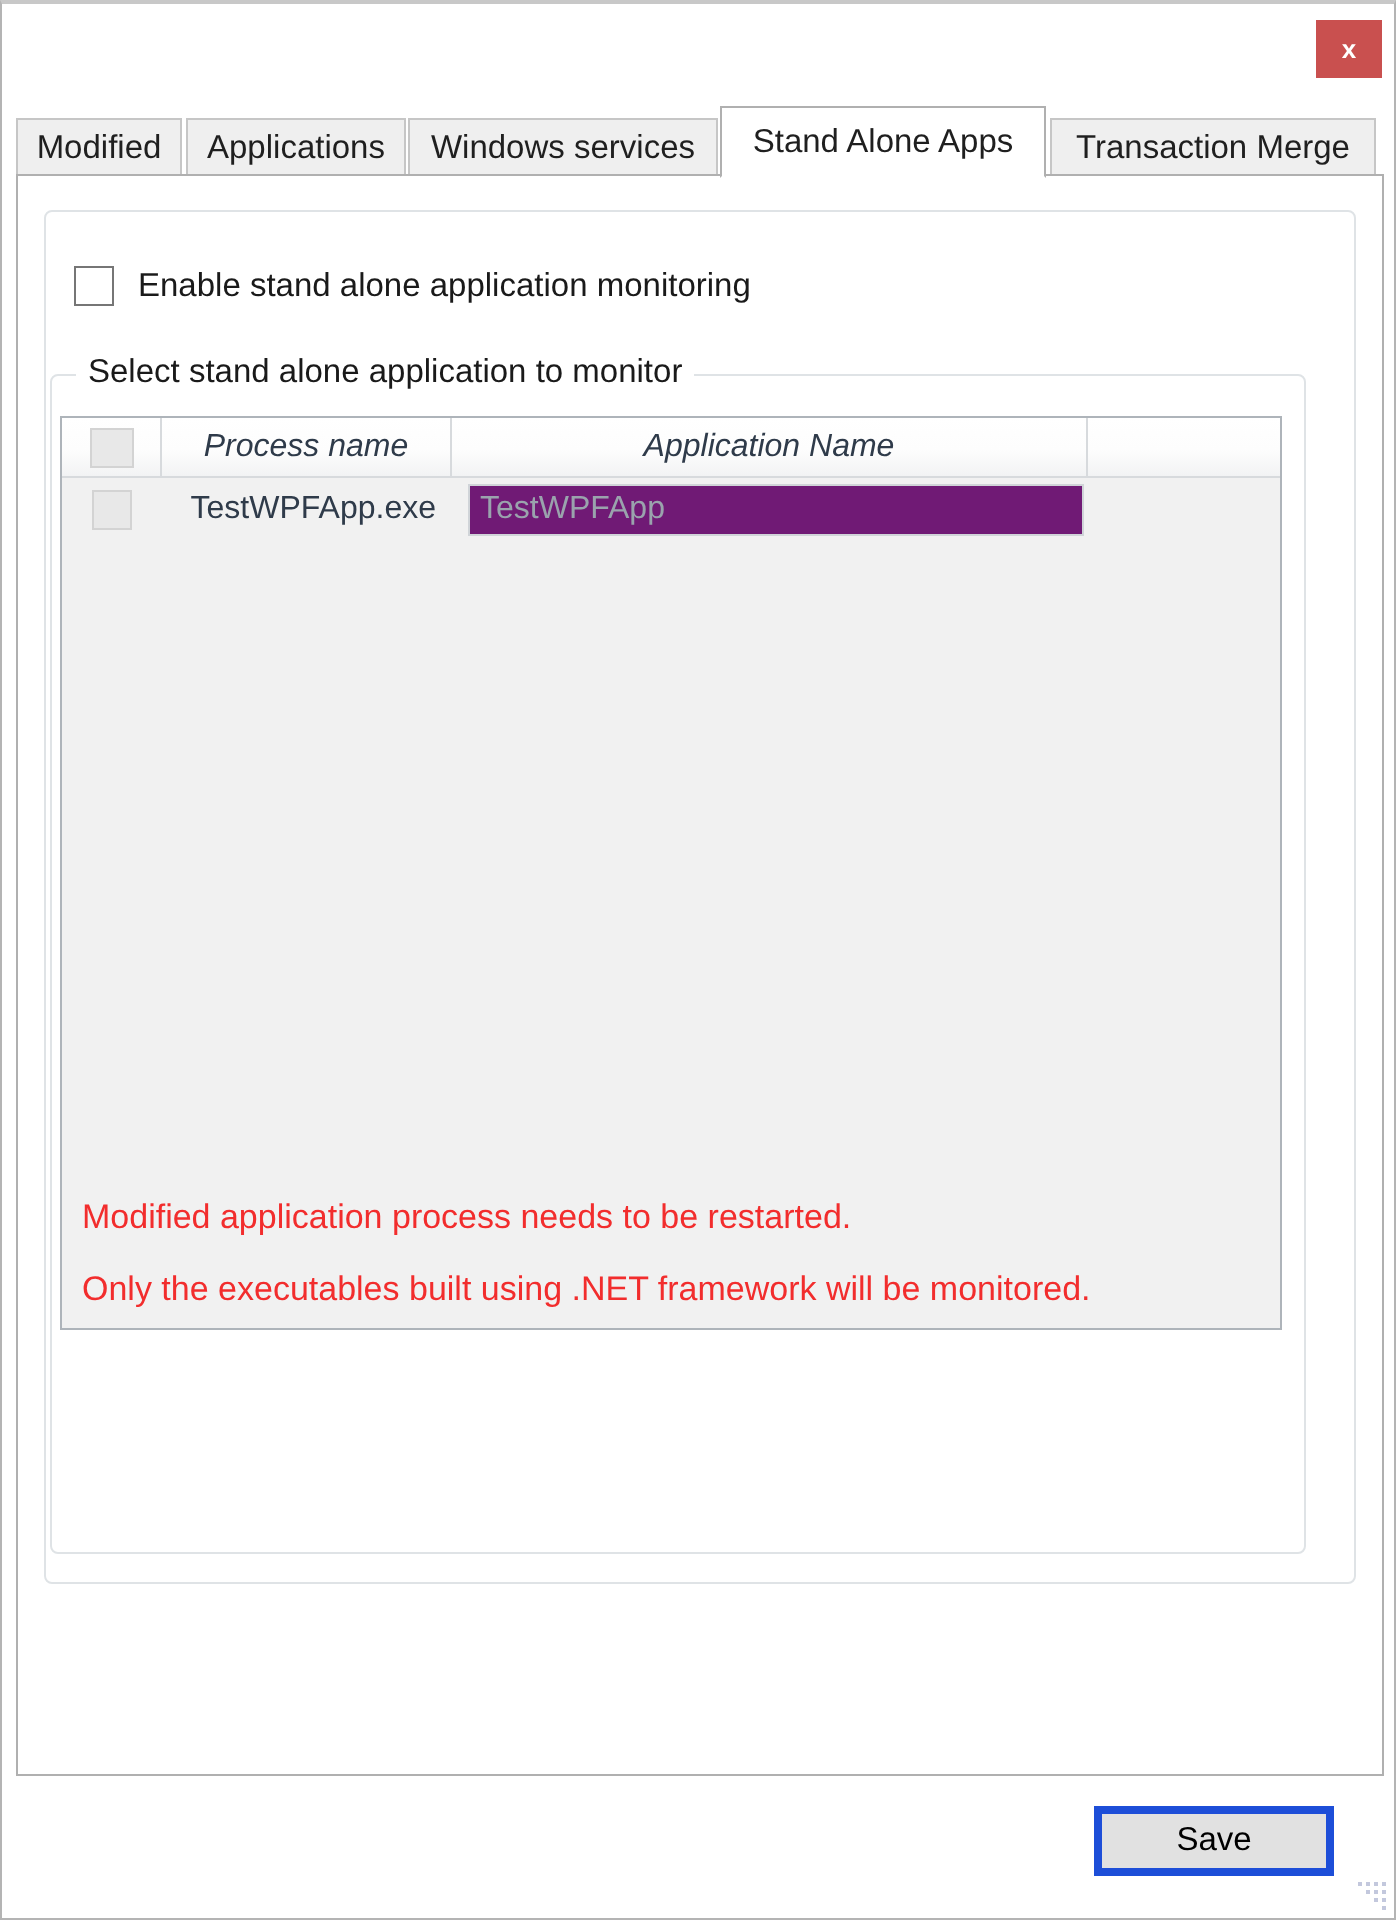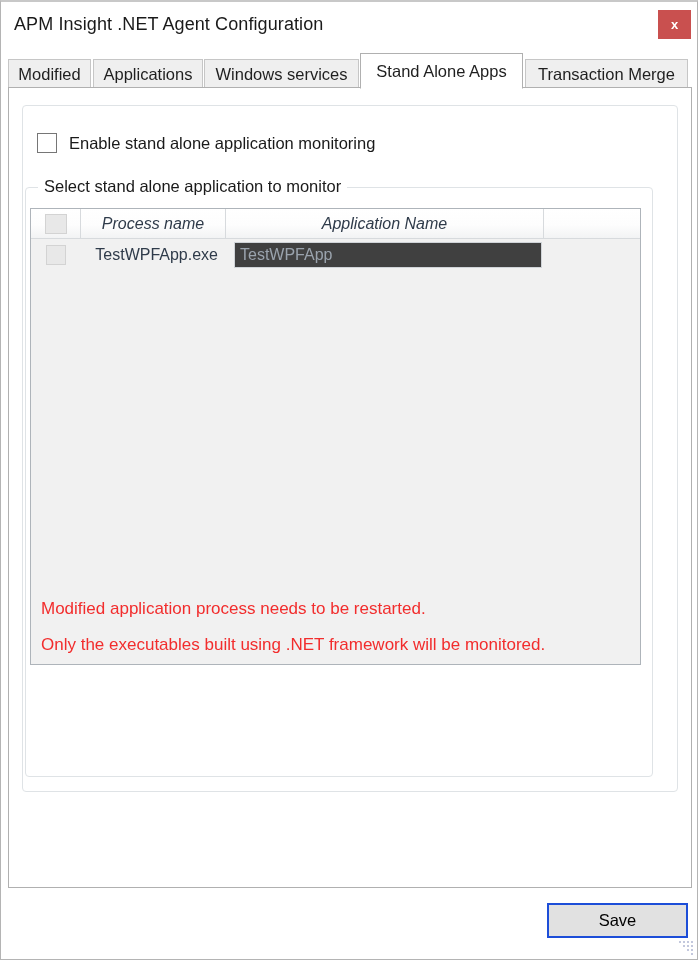--- a/index.html
+++ b/index.html
@@ -226,21 +226,21 @@
     justify-content: flex-end;
     padding-right: 8px;
     white-space: nowrap;
   }
   .gcell.appname-col { width: 318px; padding-left: 8px; }
   .grid-input {
     box-sizing: border-box;
     width: 308px;
     height: 26px;
     border: 1px solid #d0d4d8;
-    background: #404040;
+    background: #701a75;
     font-family: "Liberation Sans", sans-serif;
     font-size: 16px;
     color: #9aa3ad;
     padding: 0 5px;
     outline: none;
   }
 
   
   .note {
     position: absolute;
@@ -250,25 +250,25 @@
     white-space: nowrap;
   }
   #note-1 { top: 493px; }
   #note-2 { top: 529px; }
 
   
   #save-button {
     position: absolute;
     left: 546px;
     top: 901px;
-    width: 141px;
+    width: 120px;
     height: 35px;
     box-sizing: border-box;
     background: #e1e1e1;
-    border: 2px solid #1d4ed8;
+    border: 4px solid #1d4ed8;
     font-family: "Liberation Sans", sans-serif;
     font-size: 16.5px;
     color: #000000;
     display: flex;
     align-items: center;
     justify-content: center;
     cursor: pointer;
     user-select: none;
   }
 
@@ -288,21 +288,20 @@
     background: #c3c8dd;
     display: block;
   }
 </style>
 </head>
 <body>
 
 <div id="window">
 
   <div id="titlebar">
-    <div id="title-text">APM Insight .NET Agent Configuration</div>
     <div id="close-button">x</div>
   </div>
 
   <div id="tabstrip">
     <div class="tab" style="left:0px; width:83px;">Modified</div>
     <div class="tab" style="left:85px; width:110px;">Applications</div>
     <div class="tab" style="left:196px; width:155px;">Windows services</div>
     <div class="tab" style="left:517px; width:163px;">Transaction Merge</div>
     <div class="tab active" style="left:352px; width:163px;">Stand Alone Apps</div>
   </div>

